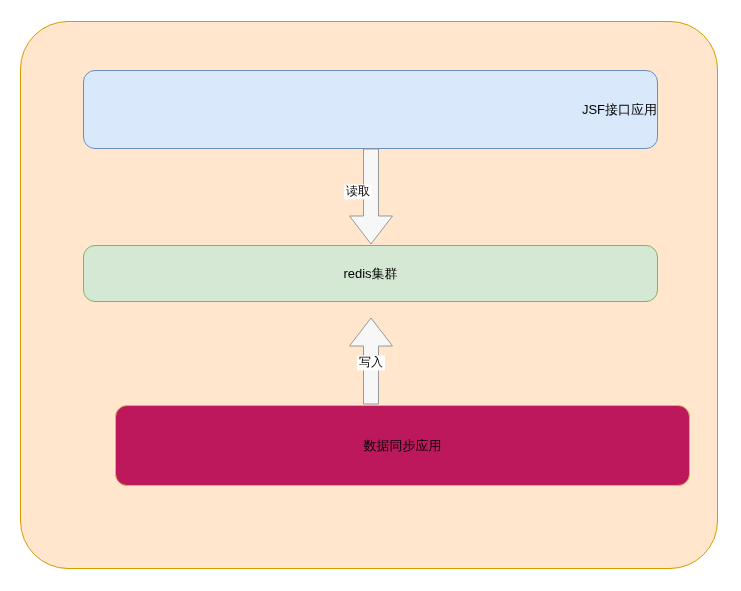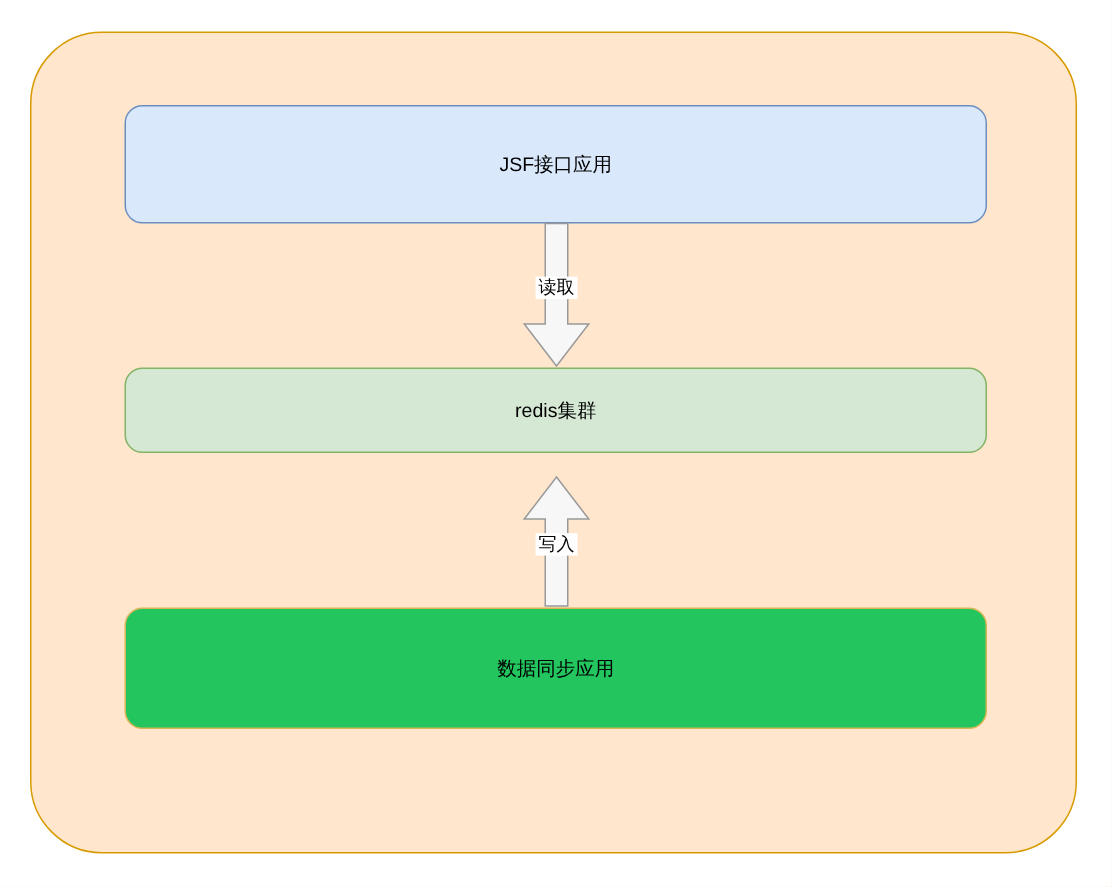--- a/index.html
+++ b/index.html
@@ -40,32 +40,34 @@
     font-size: 13px;
     color: #000000;
     text-align: center;
     line-height: 1.2;
   }
   .node-jsf {
     top: 70px;
     height: 79px;
     background: #dae8fc;
     border: 1px solid #6c8ebf;
+    justify-content: flex-end;
   }
   .node-redis {
     top: 245px;
     height: 57px;
     background: #d5e8d4;
     border: 1px solid #82b366;
   }
   .node-sync {
     top: 405px;
     height: 81px;
-    background: #22c55e;
+    background: #be185d;
     border: 1px solid #d6b656;
+    margin-left: 32px;
   }
   .arrows {
     position: absolute;
     left: 0;
     top: 0;
     width: 741px;
     height: 591px;
   }
   .arrows polygon {
     stroke: #999999;
@@ -74,21 +76,21 @@
   .edge-label {
     position: absolute;
     transform: translate(-50%, -50%);
     background: #ffffff;
     color: #000000;
     font-size: 12px;
     line-height: 1.1;
     padding: 1px 2px;
     white-space: nowrap;
   }
-  .edge-label-read { left: 371px; top: 192px; text-align: right; }
+  .edge-label-read { left: 358px; top: 192px; text-align: right; }
   .edge-label-write { left: 371px; top: 363px; }
 </style>
 </head>
 <body>
 
 <div class="canvas">
 
   <div class="outer-container"></div>
 
   <div class="node node-jsf">

